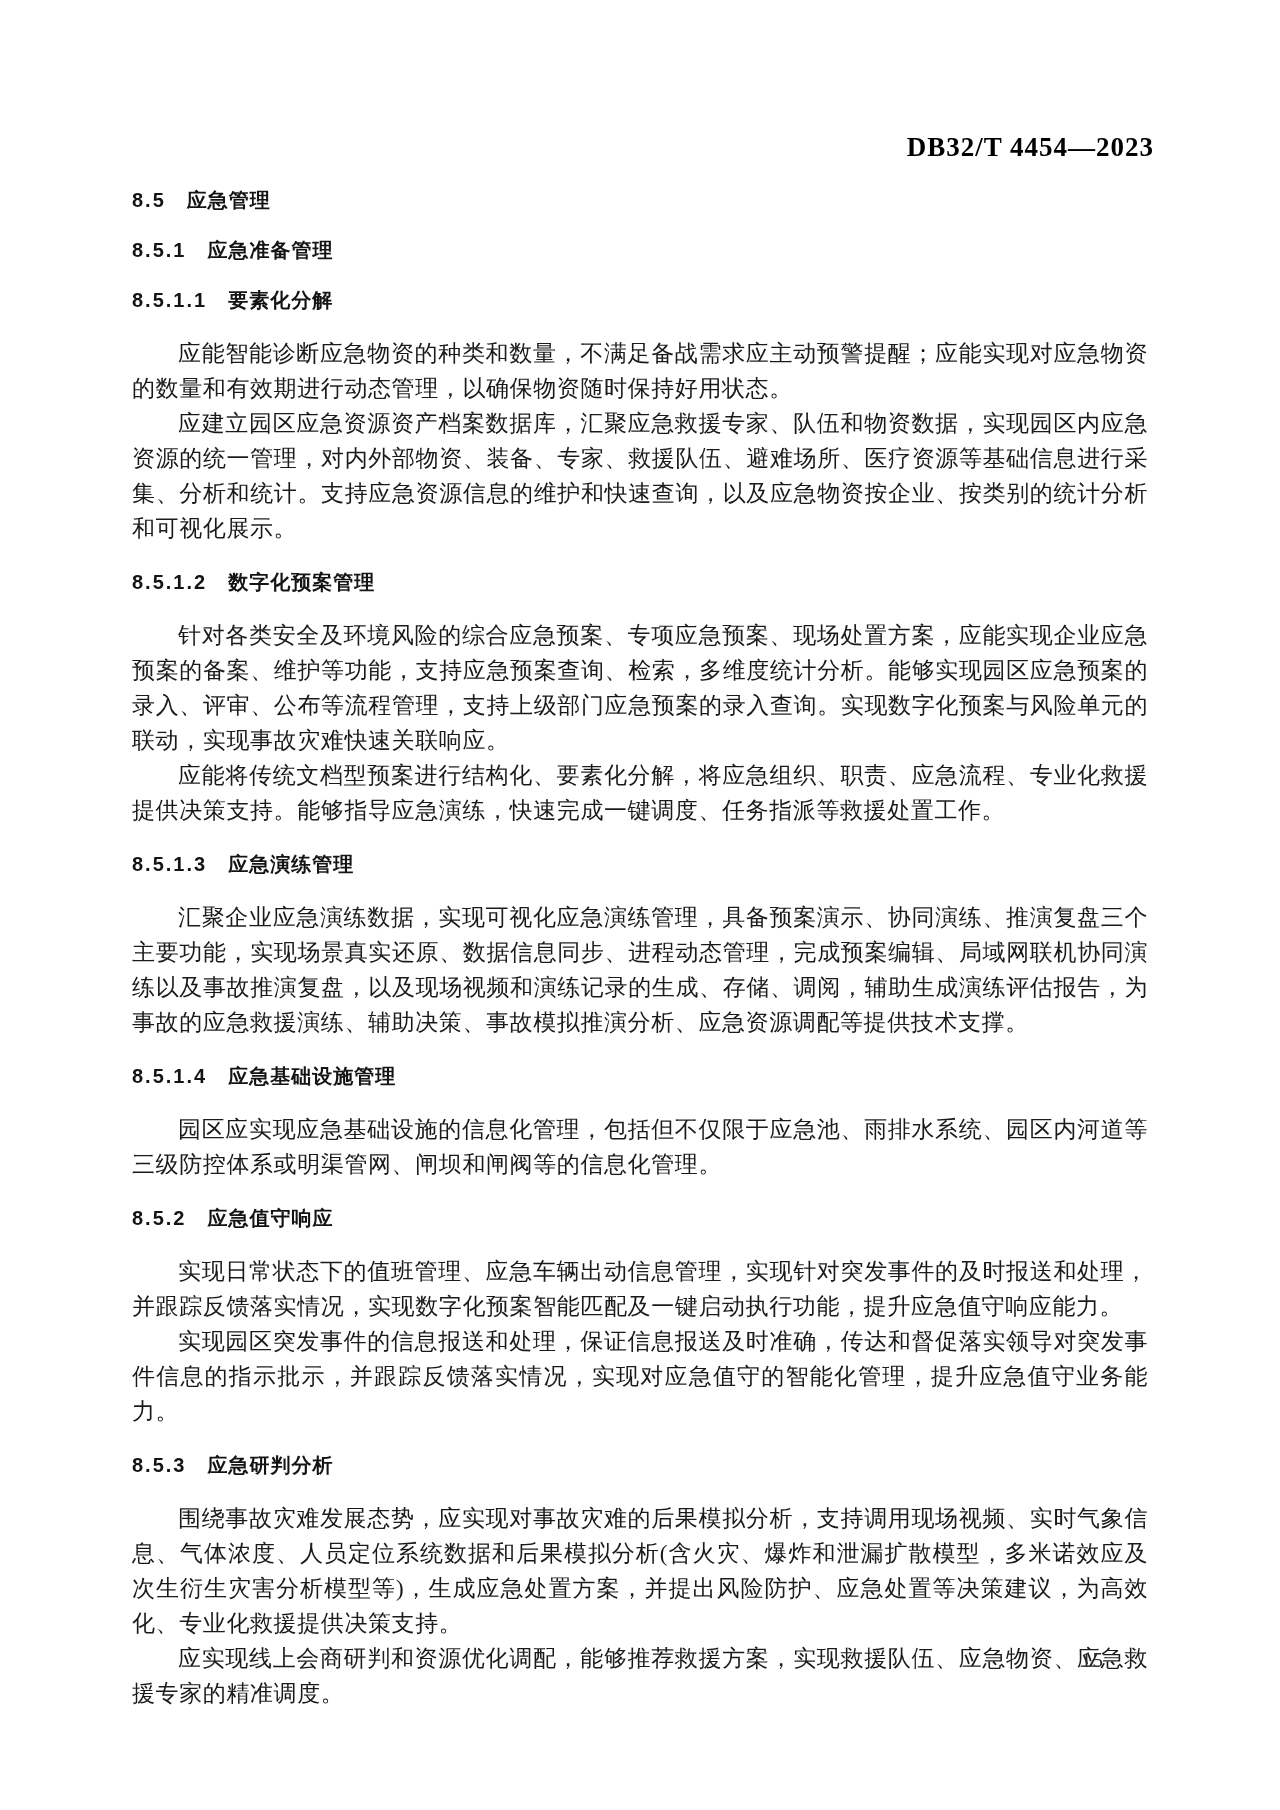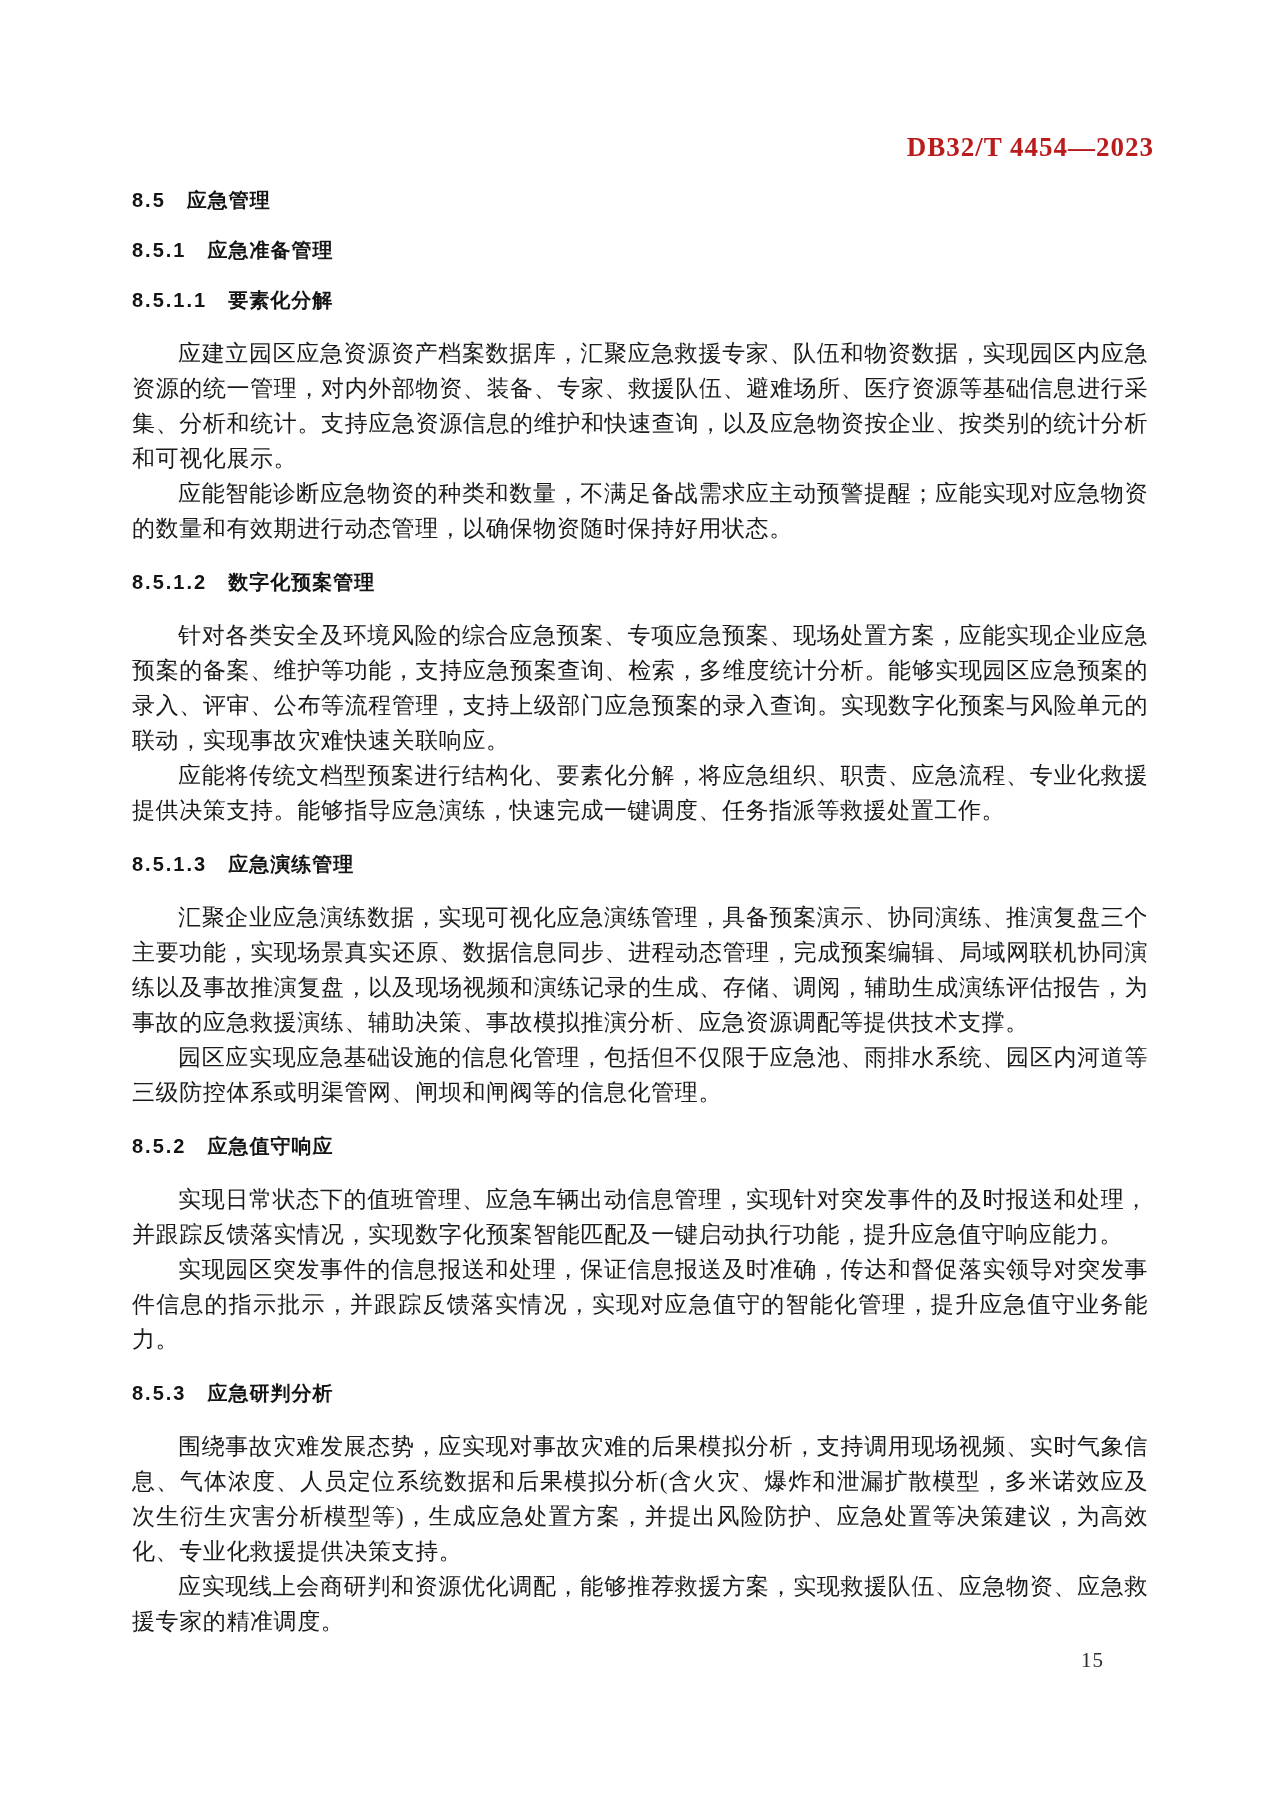--- a/index.html
+++ b/index.html
@@ -14,21 +14,21 @@
     overflow: hidden;
   }
   .doc-header {
     position: absolute;
     top: 132px;
     right: 126px;
     font-family: "Liberation Serif", "DejaVu Serif", serif;
     font-size: 27px;
     font-weight: 700;
     letter-spacing: 1px;
-    color: #b91c1c;
+    color: #000000;
   }
   .content {
     position: absolute;
     left: 132px;
     top: 186px;
     width: 1016px;
   }
   .h {
     font-family: "Liberation Sans", "DejaVu Sans", sans-serif;
     font-weight: 700;
@@ -75,36 +75,39 @@
     </div>
 
     <div class="h">
       <span class="num">8.5.1</span><span>应急准备管理</span>
     </div>
 
     <div class="h">
       <span class="num">8.5.1.1</span><span>要素化分解</span>
     </div>
 
+    <p class="para">应能智能诊断应急物资的种类和数量，不满足备战需求应主动预警提醒；应能实现对应急物资的数量和有效期进行动态管理，以确保物资随时保持好用状态。</p>
     <p class="para">应建立园区应急资源资产档案数据库，汇聚应急救援专家、队伍和物资数据，实现园区内应急资源的统一管理，对内外部物资、装备、专家、救援队伍、避难场所、医疗资源等基础信息进行采集、分析和统计。支持应急资源信息的维护和快速查询，以及应急物资按企业、按类别的统计分析和可视化展示。</p>
-    <p class="para">应能智能诊断应急物资的种类和数量，不满足备战需求应主动预警提醒；应能实现对应急物资的数量和有效期进行动态管理，以确保物资随时保持好用状态。</p>
 
     <div class="h">
       <span class="num">8.5.1.2</span><span>数字化预案管理</span>
     </div>
 
     <p class="para">针对各类安全及环境风险的综合应急预案、专项应急预案、现场处置方案，应能实现企业应急预案的备案、维护等功能，支持应急预案查询、检索，多维度统计分析。能够实现园区应急预案的录入、评审、公布等流程管理，支持上级部门应急预案的录入查询。实现数字化预案与风险单元的联动，实现事故灾难快速关联响应。</p>
     <p class="para">应能将传统文档型预案进行结构化、要素化分解，将应急组织、职责、应急流程、专业化救援提供决策支持。能够指导应急演练，快速完成一键调度、任务指派等救援处置工作。</p>
 
     <div class="h">
       <span class="num">8.5.1.3</span><span>应急演练管理</span>
     </div>
 
     <p class="para">汇聚企业应急演练数据，实现可视化应急演练管理，具备预案演示、协同演练、推演复盘三个主要功能，实现场景真实还原、数据信息同步、进程动态管理，完成预案编辑、局域网联机协同演练以及事故推演复盘，以及现场视频和演练记录的生成、存储、调阅，辅助生成演练评估报告，为事故的应急救援演练、辅助决策、事故模拟推演分析、应急资源调配等提供技术支撑。</p>
 
+    <div class="h">
+      <span class="num">8.5.1.4</span><span>应急基础设施管理</span>
+    </div>
 
     <p class="para">园区应实现应急基础设施的信息化管理，包括但不仅限于应急池、雨排水系统、园区内河道等三级防控体系或明渠管网、闸坝和闸阀等的信息化管理。</p>
 
     <div class="h">
       <span class="num">8.5.2</span><span>应急值守响应</span>
     </div>
 
     <p class="para">实现日常状态下的值班管理、应急车辆出动信息管理，实现针对突发事件的及时报送和处理，并跟踪反馈落实情况，实现数字化预案智能匹配及一键启动执行功能，提升应急值守响应能力。</p>
     <p class="para">实现园区突发事件的信息报送和处理，保证信息报送及时准确，传达和督促落实领导对突发事件信息的指示批示，并跟踪反馈落实情况，实现对应急值守的智能化管理，提升应急值守业务能力。</p>
 

